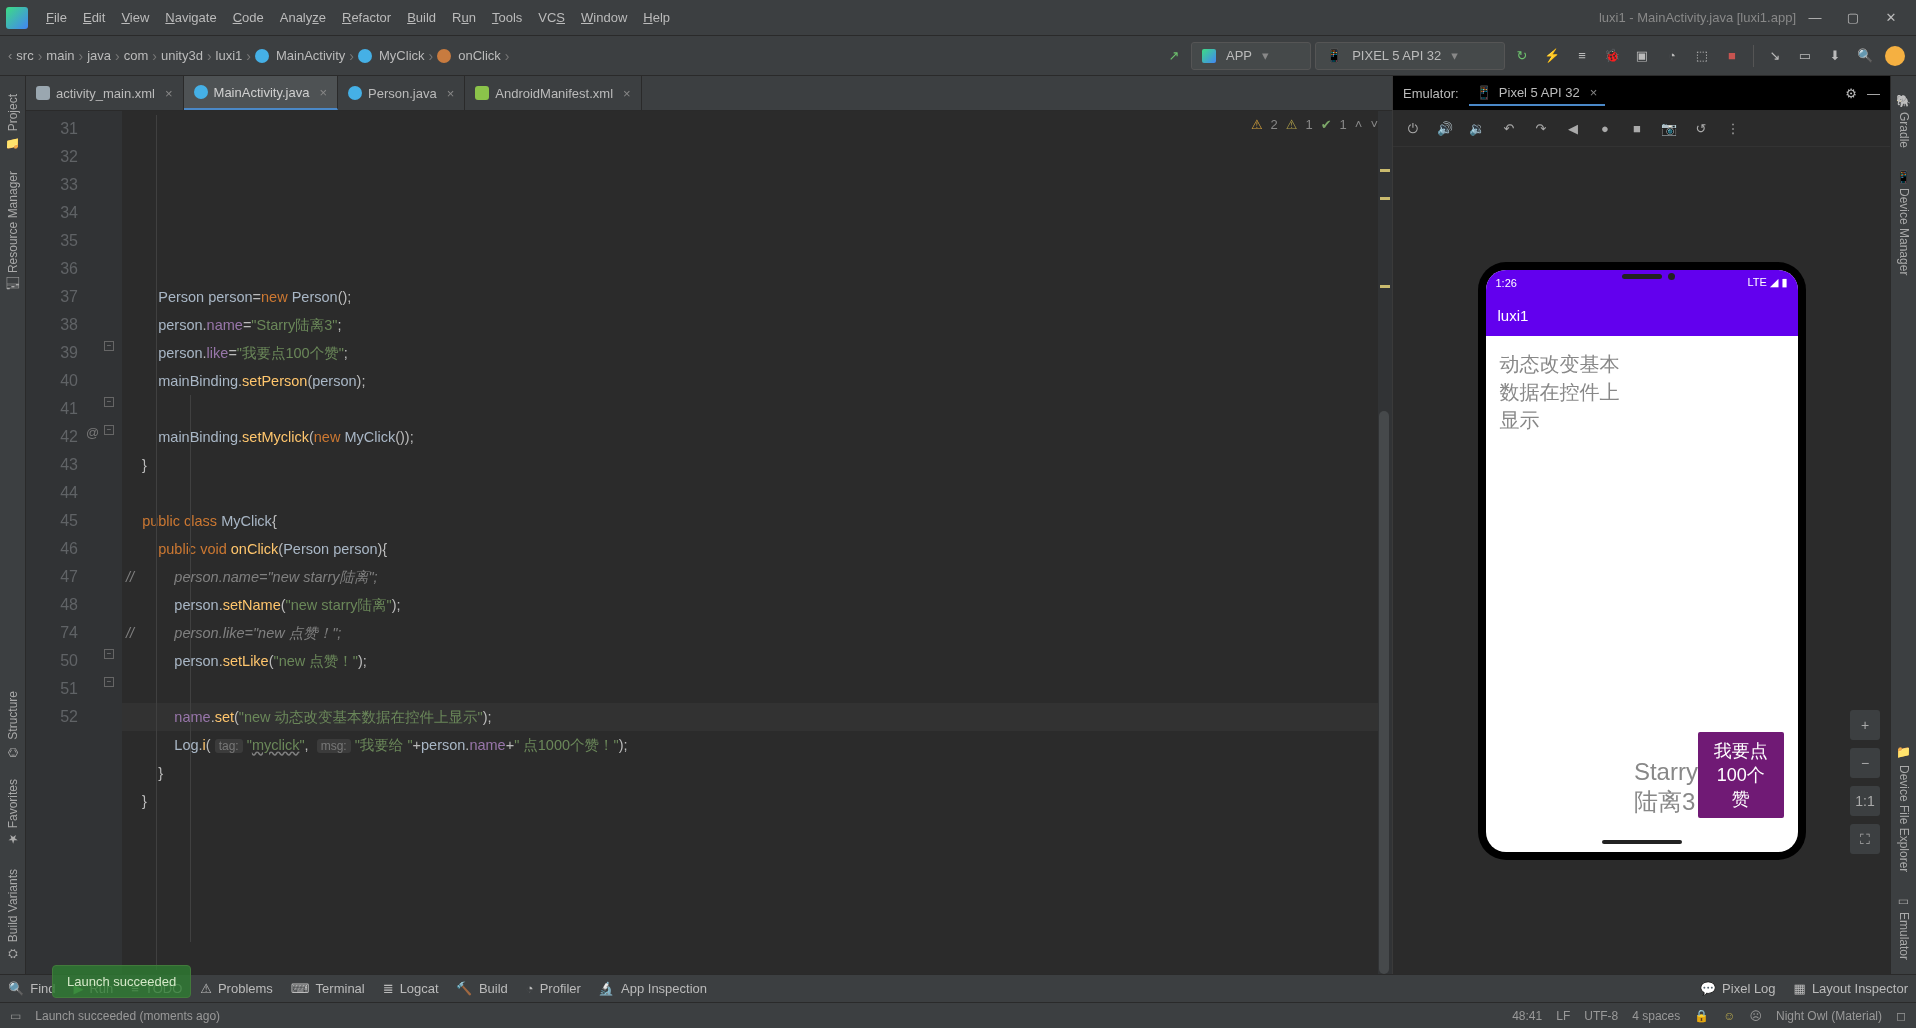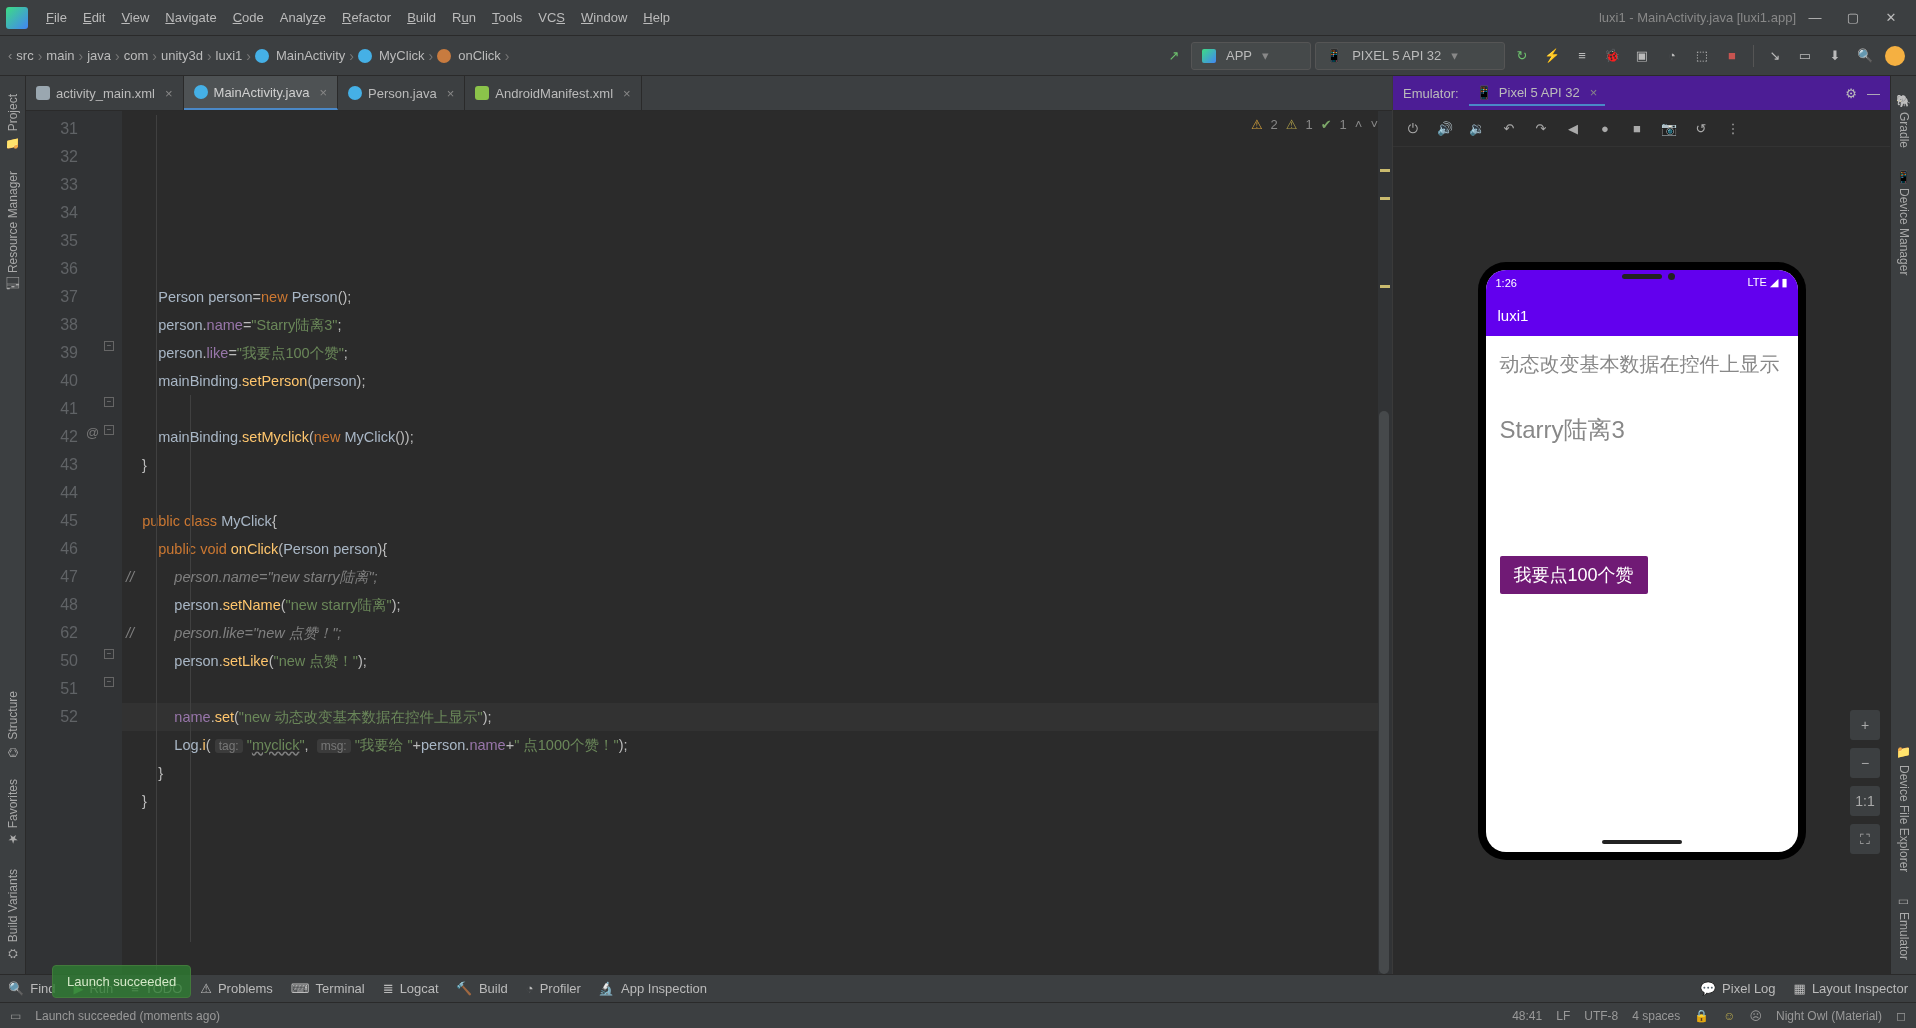--- a/index.html
+++ b/index.html
@@ -55,33 +55,33 @@
 .com { color: #808080; font-style: italic; }
 .call { color: #ffc66d; }
 .id  { color: #a9b7c6; }
 .field { color: #9876aa;}
 .cls { color: #a9b7c6;}
 .hint { background:#3b3b3b; color:#787878; border-radius:3px; padding:0 4px; font-size:12px;}
 .underwave { text-decoration: underline wavy #808080;}
 
 
 .emulator-panel { width: 498px; background: #2b2b2b; border-left: 1px solid #3a3a3a; display: flex; flex-direction: column; }
-.em-header { height: 35px; background: #4c1d95; display:flex; align-items:center; padding:0 10px; border-bottom:1px solid #2a2a2a; gap:10px;}
+.em-header { height: 35px; background: #000000; display:flex; align-items:center; padding:0 10px; border-bottom:1px solid #2a2a2a; gap:10px;}
 .em-tab { display:flex; align-items:center; gap:6px; padding:4px 8px; }
 .em-tab.active { border-bottom: 2px solid #4a88c7; }
 .em-controls { height: 36px; display:flex; align-items:center; gap:12px; padding:0 10px; border-bottom:1px solid #333;}
 .em-ctrl { color:#aaa; width:20px; text-align:center;}
 .device-area { flex:1; display:flex; align-items:center; justify-content:center; position:relative; background:#2b2b2b;}
 .phone { width: 328px; height: 598px; background:#000; border-radius:28px; padding:8px; position: relative;}
 .phone .speaker { position:absolute; top:12px; left:50%; transform:translateX(-50%); width:40px; height:5px; background:#222; border-radius:3px;}
 .phone .cam { position:absolute; top:11px; left:58%; width:7px; height:7px; background:#222; border-radius:50%;}
 .screen { width:100%; height:100%; background:#fff; border-radius:20px; overflow:hidden; display:flex; flex-direction:column;}
 .statusbar { height:26px; background:#6200ee; color:#fff; display:flex; align-items:center; justify-content:space-between; padding:0 10px; font-size:11px;}
 .appbar { height:40px; background:#6200ee; color:#fff; display:flex; align-items:center; padding:0 12px; font-size:15px; font-weight:500;}
-.app-body { flex:1; background:#fff; padding:14px; display:flex; flex-direction:column; align-items:flex-start;}
+.app-body { flex:1; background:#fff; padding:14px; display:flex; flex-direction:row; align-items:flex-end;}
 .app-txt1 { color:#888; font-size:20px; align-self:flex-start; line-height:1.4;}
 .app-txt2 { color:#888; font-size:24px; margin-top:36px;}
 .app-btn { background:#701a75; color:#fff; padding:7px 14px; font-size:18px; margin-top:110px; border:none; border-radius:2px;}
 .navpill { height:4px; width:80px; background:#222; border-radius:3px; margin:8px auto;}
 .em-side { position:absolute; right:10px; bottom:120px; display:flex; flex-direction:column; gap:8px;}
 .em-side .sbtn { width:30px; height:30px; background:#3c3f41; color:#aaa; border-radius:3px; display:flex; align-items:center; justify-content:center; font-size:14px;}
 
 
 .toast { position:absolute; bottom:30px; left:52px; background:#2e7d32cc; border:1px solid #417a3b; color:#d4e8c8; padding:8px 14px; border-radius:4px; }
 
@@ -239,21 +239,21 @@
           <div>39</div>
           <div>40</div>
           <div>41</div>
           <div>42</div>
           <div>43</div>
           <div>44</div>
           <div>45</div>
           <div>46</div>
           <div>47</div>
           <div>48</div>
-          <div>62</div>
+          <div>74</div>
           <div>50</div>
           <div>51</div>
           <div>52</div>
         </div>
       <div class="gutter-col2">
         <div class="fold" style="top:230px">−</div>
         <div class="atsign" style="top:314px">@</div>
         <div class="fold" style="top:286px">−</div>
         <div class="fold" style="top:314px">−</div>
         <div class="fold" style="top:538px">−</div>

